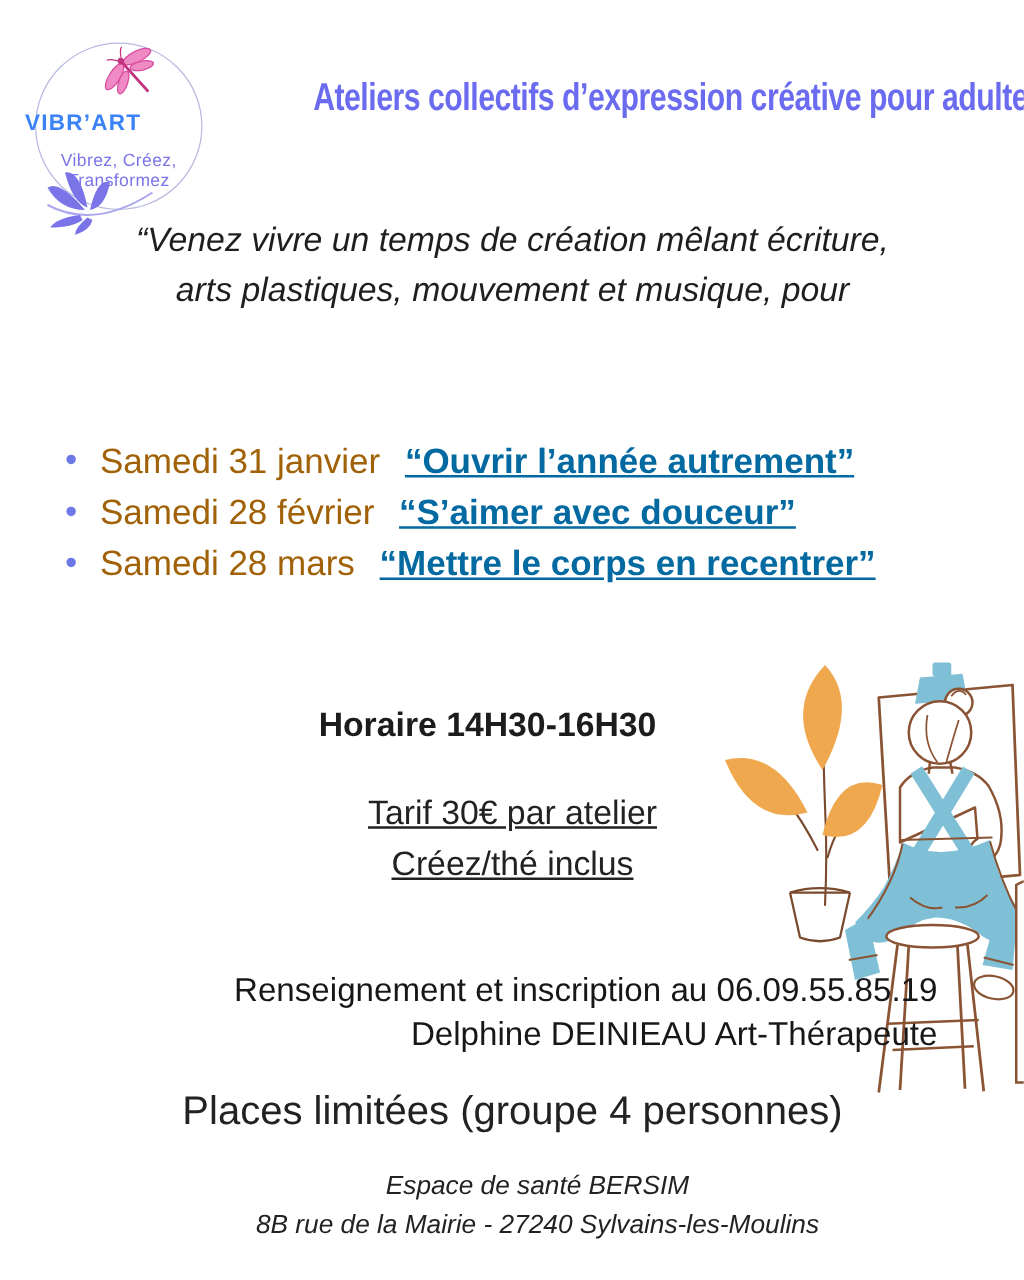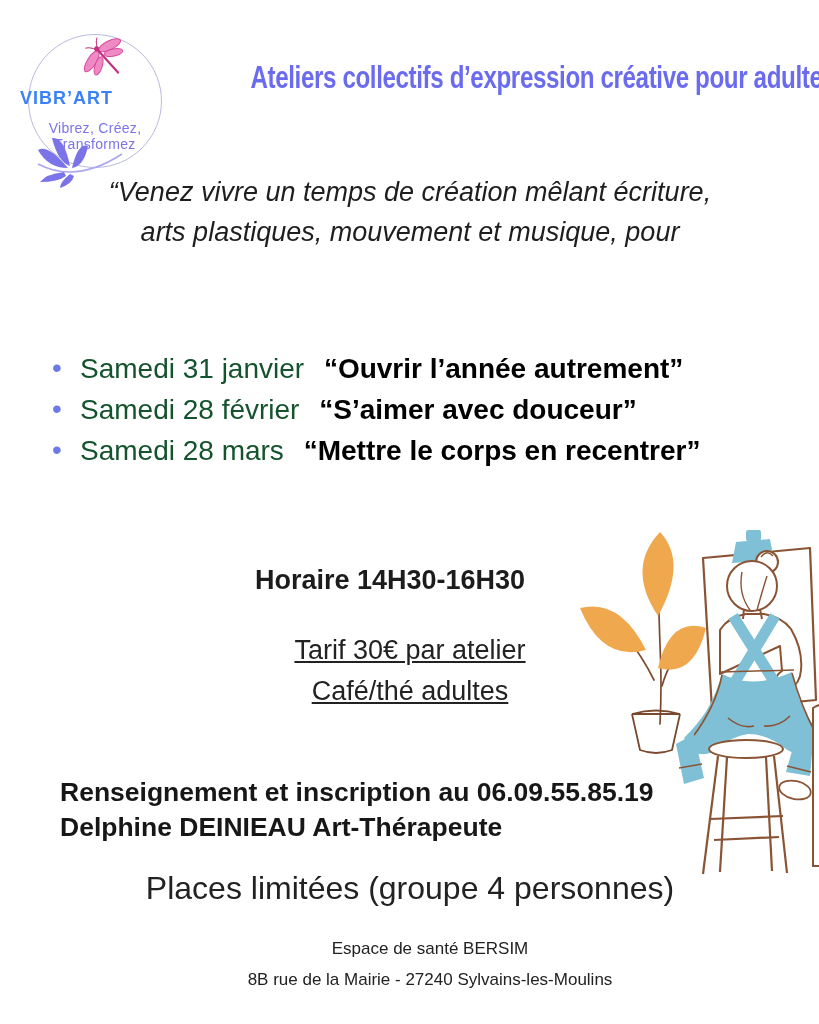--- a/index.html
+++ b/index.html
@@ -28,35 +28,35 @@
 
   
   .quote{left:98px;top:172px;width:624px;text-align:center;font-style:italic;
     font-size:27px;line-height:40px;color:#1e1e1e;}
 
   
   .sessions{left:50px;top:348px;width:740px;list-style:none;margin:0;padding:0;
     font-size:28px;line-height:41px;}
   .sessions li{position:relative;padding-left:30px;white-space:nowrap;}
   .sessions li .dot{position:absolute;left:2px;top:-1px;color:#6e79e8;font-size:28px;}
-  .session-date{color:#14532d;margin-top:28px;}
-  .session-theme{color:#000000;font-weight:bold;margin-left:12px;}
+  .session-date{color:#a16207;margin-top:28px;}
+  .session-theme{color:#0369a1;font-weight:bold;margin-left:12px;text-decoration:underline;}
 
   
   .horaire{left:140px;top:565px;width:500px;text-align:center;font-weight:bold;
     font-size:27px;color:#1c1c1c;}
   .tarif-block{left:160px;top:630px;width:500px;text-align:center;font-size:27px;
     line-height:41px;color:#222;text-decoration:underline;}
 
   
-  .contact{left:60px;top:775px;width:690px;text-align:left;font-weight:bold;
+  .contact{left:60px;top:775px;width:690px;text-align:right;font-weight:normal;
     font-size:26.5px;line-height:35px;color:#171717;}
   .places{left:100px;top:870px;width:620px;text-align:center;font-size:32px;color:#222;}
-  .address{left:130px;top:933px;width:600px;text-align:center;font-size:17px;
-    line-height:31px;color:#222;}
+  .address{left:130px;top:933px;width:600px;text-align:center;font-size:21px;
+    line-height:31px;color:#222;font-style:italic;}
 
   
   .painting-illu{left:570px;top:518px;width:250px;height:364px;}
 </style>
 </head>
 <body>
 
 <div class="abs logo">
   <div class="logo-circle"></div>
   <svg class="logo-dragonfly" viewBox="0 0 72 62">
@@ -109,21 +109,21 @@
   <li>
     <span class="dot">•</span>
     <span class="session-date">Samedi 28 mars</span>
     <span class="session-theme">“Mettre le corps en recentrer”</span>
   </li>
 </ul>
 
 <div class="abs horaire">Horaire 14H30-16H30</div>
 <div class="abs tarif-block">
   <div>Tarif 30€ par atelier</div>
-  <div>Café/thé adultes</div>
+  <div>Créez/thé inclus</div>
 </div>
 
 <svg class="abs painting-illu" viewBox="0 0 250 364">
 
   <path d="M62 196 L110 196 L102 232 Q86 238 70 232 Z" fill="#ffffff"></path>
 
   <g stroke="#7a4a2e" stroke-width="1.7" fill="none" stroke-linecap="round">
     <path d="M90 206 Q92 165 90 127 Q88 70 88 28"></path>
     <path d="M84 162 Q72 138 56 118 Q38 102 20 96"></path>
     <path d="M92 168 Q96 154 102 144 Q112 128 128 112"></path>

